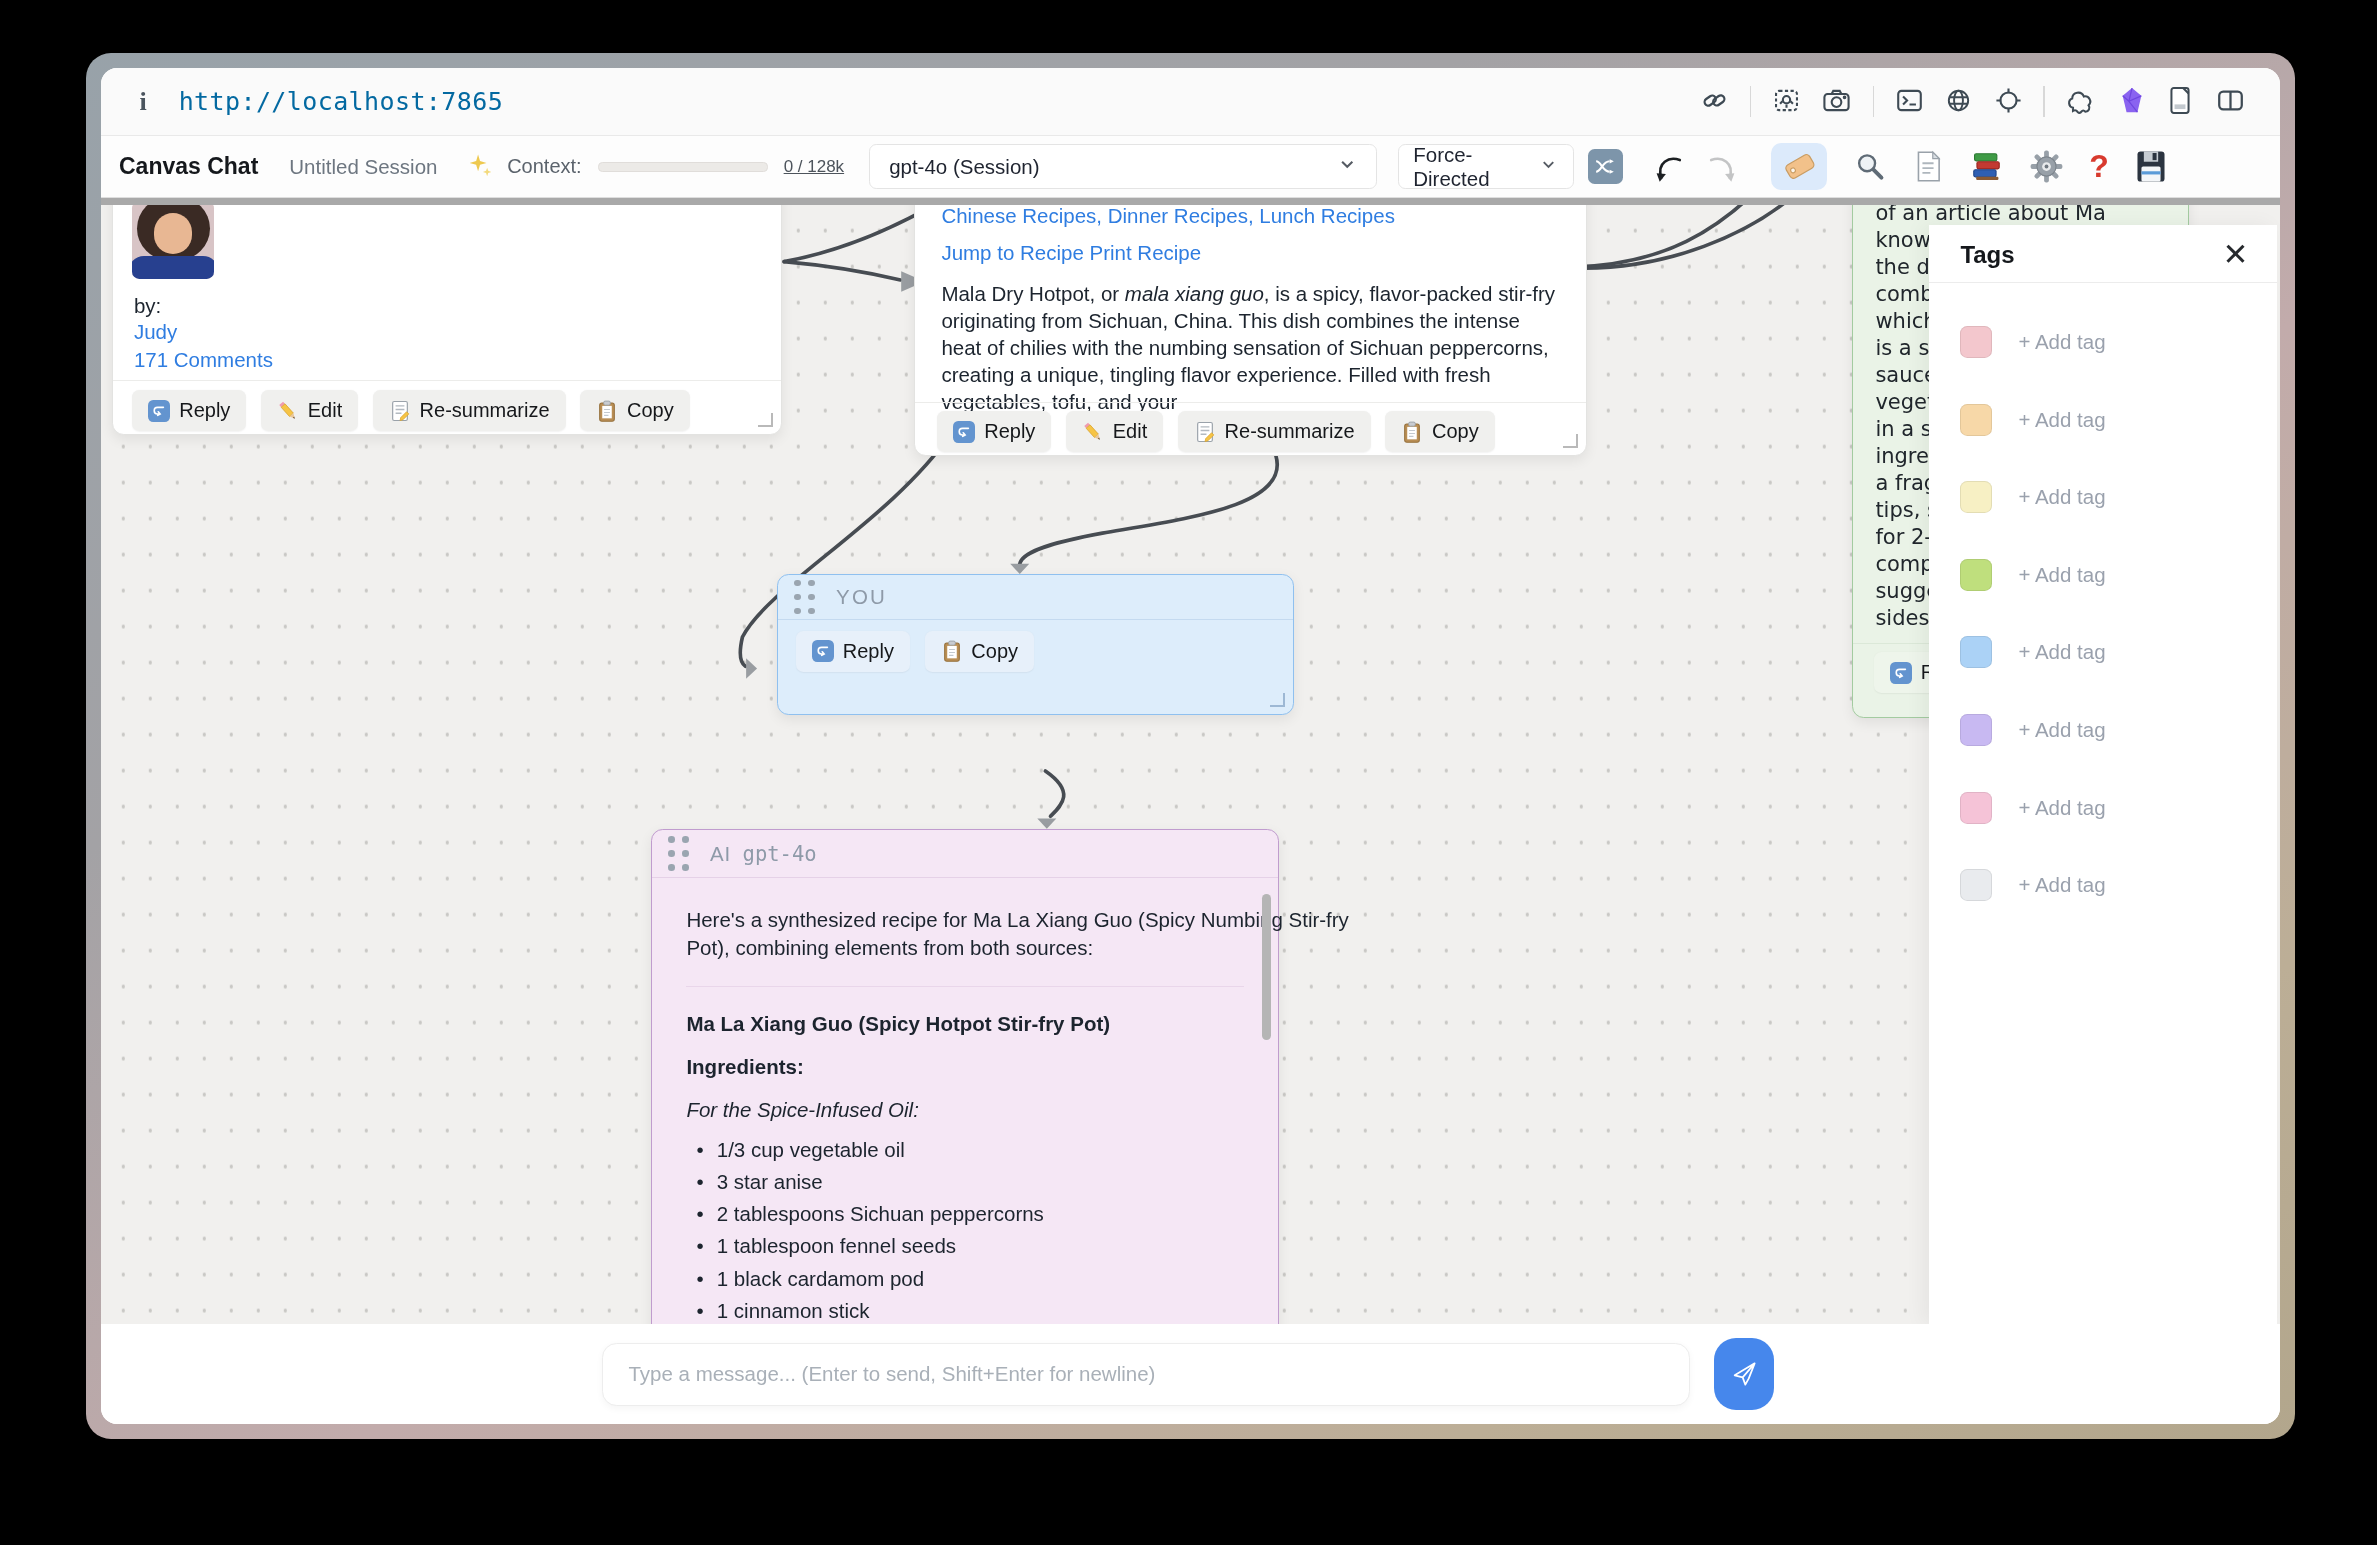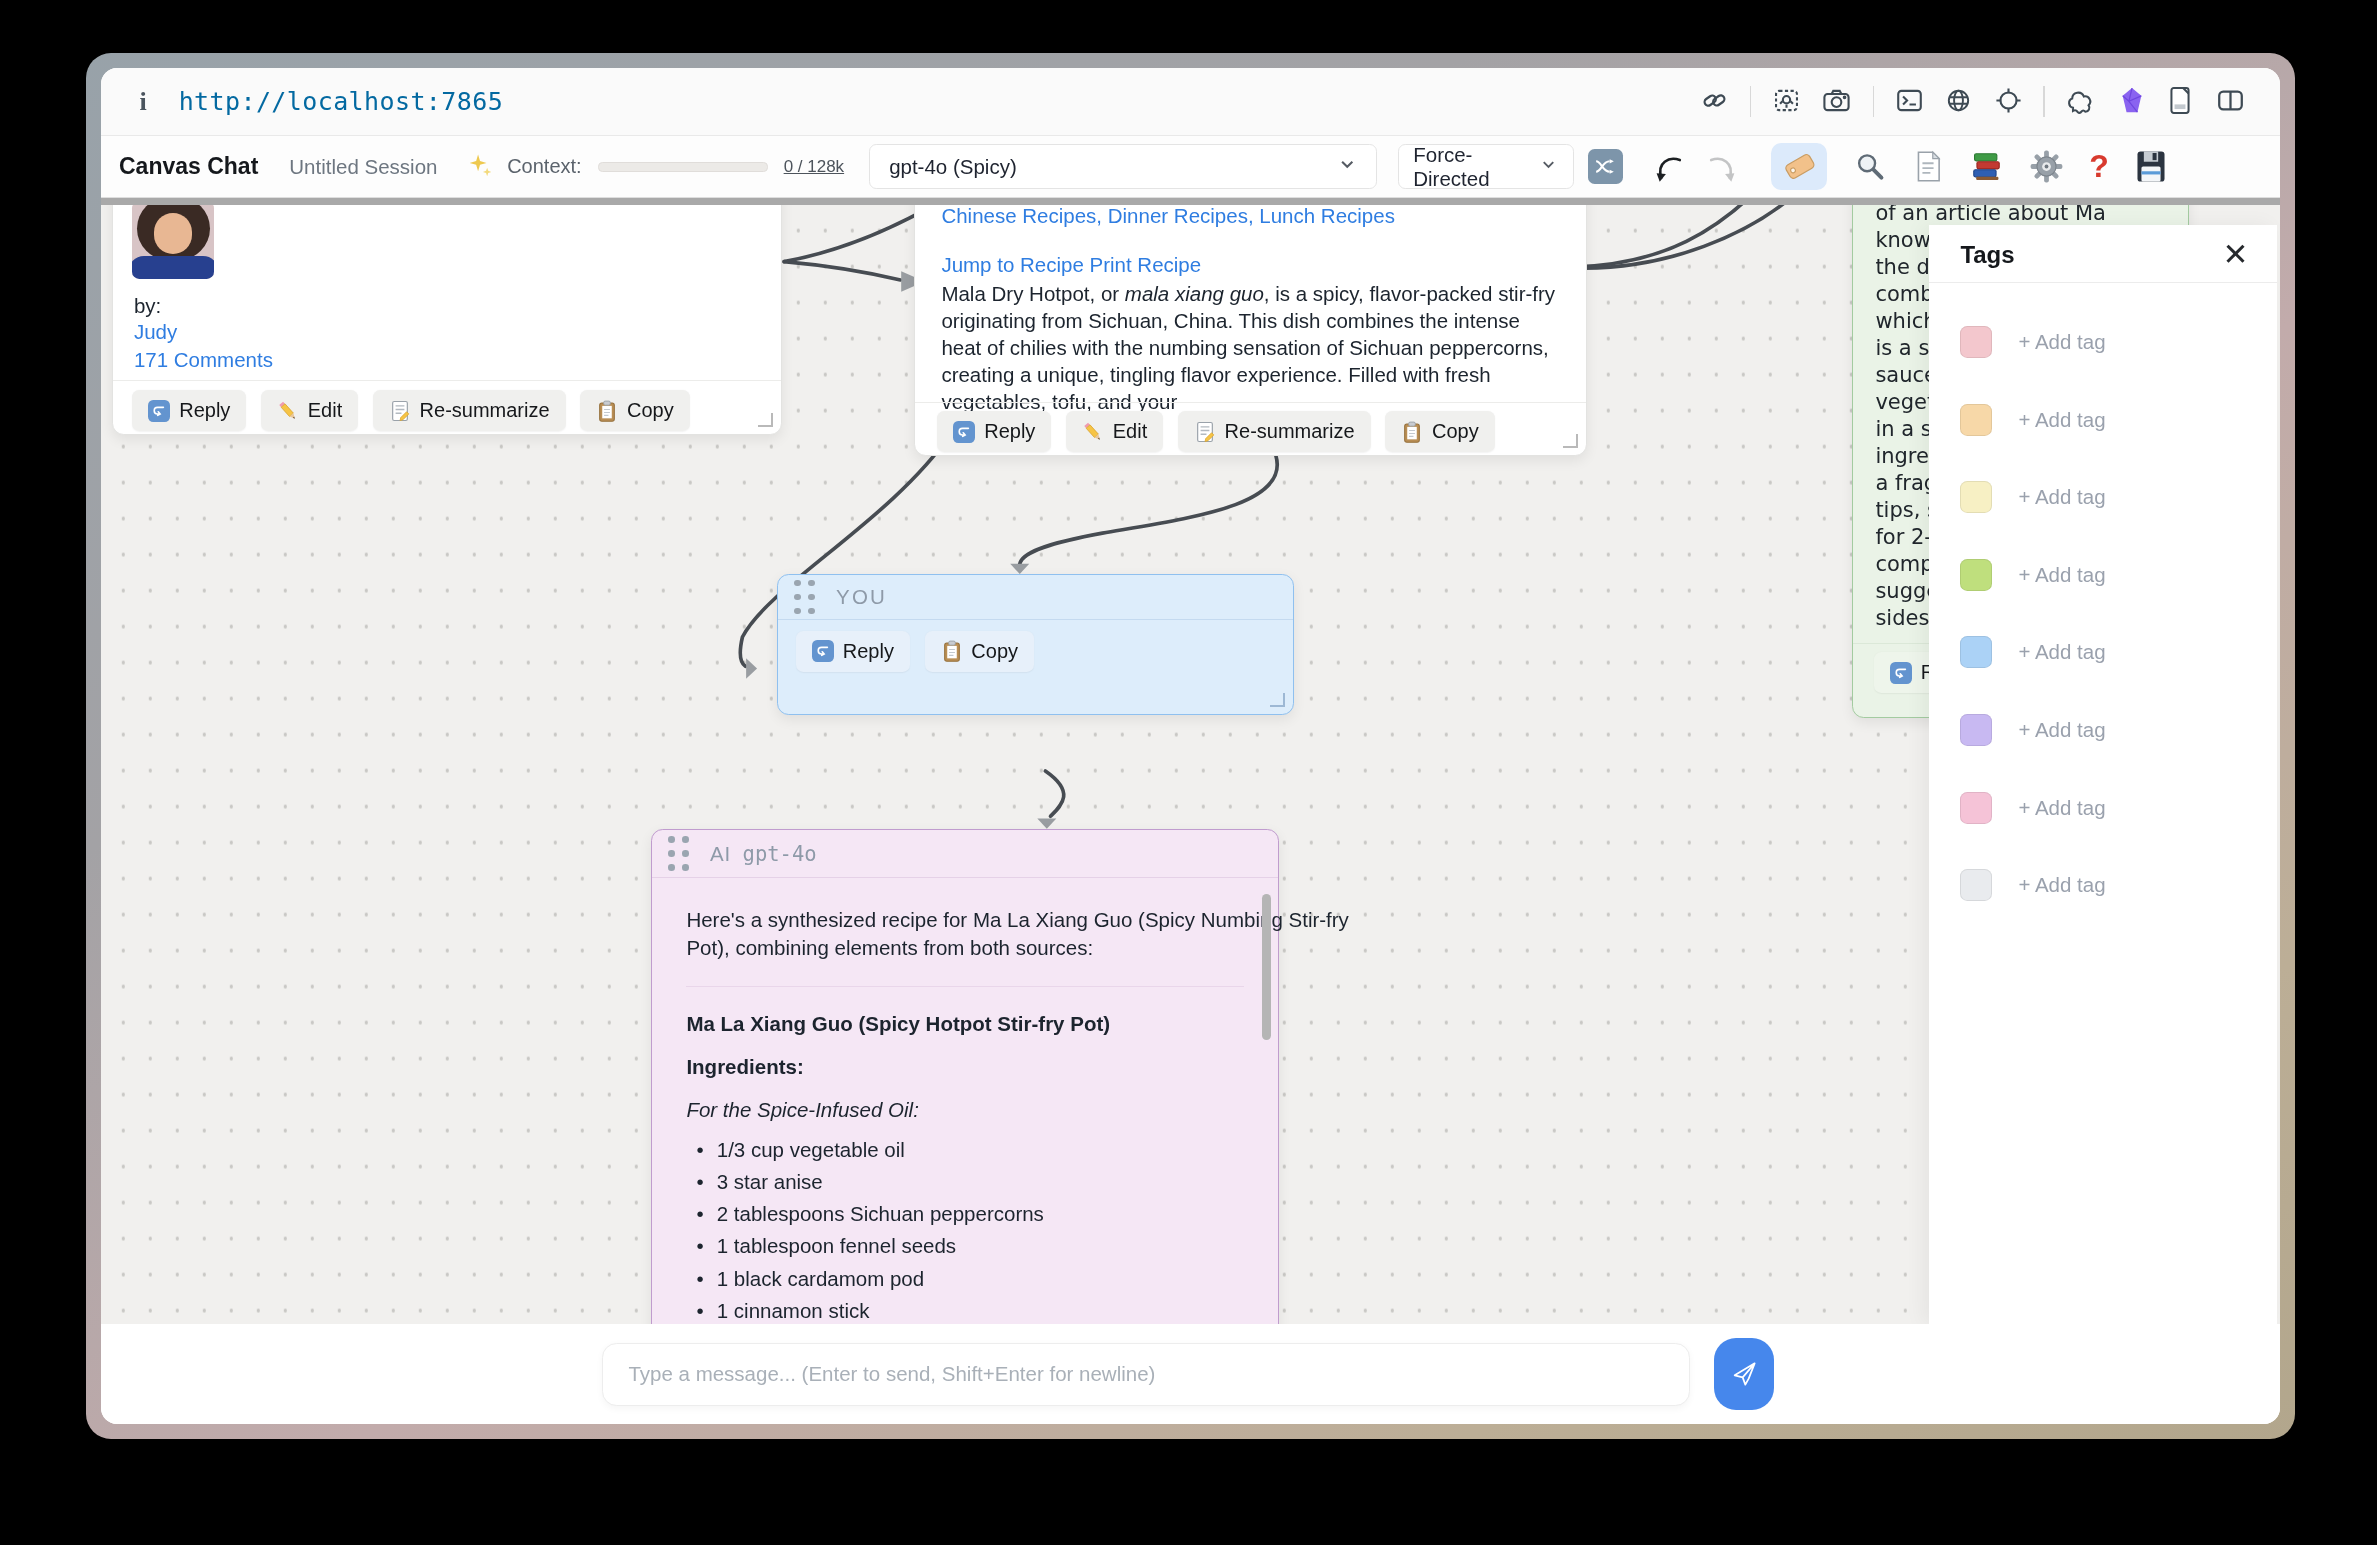--- a/index.html
+++ b/index.html
@@ -140,21 +140,21 @@
     <span class="tbicon" style="margin-left:29px;">
           <svg width="29" height="29" viewBox="0 0 24 24">
             <path d="M10 2 l1.6 5.4 L17 9 l-5.4 1.6 L10 16 l-1.6 -5.4 L3 9 l5.4 -1.6 Z" fill="#eec94f"></path>
             <path d="M17.5 13 l.9 2.6 2.6 .9 -2.6 .9 -.9 2.6 -.9 -2.6 -2.6 -.9 2.6 -.9 Z" fill="#f3da7d"></path>
           </svg>
         </span>
     <span class="ctx-label">Context:</span>
     <span class="progress"></span>
     <span class="ctx-count">0 / 128k</span>
     <div class="select sel-model">
-      <span>gpt-4o (Spicy)</span>
+      <span>gpt-4o (Session)</span>
       <span class="ico"><svg width="20.5" height="20.5" viewBox="0 0 24 24" fill="none" stroke="#555b63" stroke-width="2.4">
               <path d="M6 9 l6 6 6-6"></path>
             </svg></span>
     </div>
     <div class="select sel-layout">
       <span>Force-Directed</span>
       <span class="ico"><svg width="19" height="19" viewBox="0 0 24 24" fill="none" stroke="#555b63" stroke-width="2.4">
               <path d="M6 9 l6 6 6-6"></path>
             </svg></span>
     </div>
@@ -296,21 +296,21 @@
                 <path d="M11 13 h8 M11 17 h8 M11 21 h6" stroke="#c3c9cf" stroke-width="1.6"></path>
               </svg>
               <span>Copy</span>
             </span>
       </div>
       <span class="resize"></span>
     </div>
 
     <div class="node white" style="left:813px;top:-84px;width:673px;height:342px;">
       <div class="link" style="position:absolute;left:26px;top:89px;">Chinese Recipes, Dinner Recipes, Lunch Recipes</div>
-      <div class="link" style="position:absolute;left:26px;top:138px;">Jump to Recipe Print Recipe</div>
+      <div class="link" style="position:absolute;left:26px;top:126px;">Jump to Recipe Print Recipe</div>
       <div class="ntext" style="position:absolute;left:26px;top:165px;width:615px;"><span>Mala Dry Hotpot, or </span><i>mala xiang guo</i><span>, is a spicy, flavor-packed stir-fry originating from Sichuan, China. This dish combines the intense heat of chilies with the numbing sensation of Sichuan peppercorns, creating a unique, tingling flavor experience. Filled with fresh vegetables, tofu, and your</span></div>
       <div style="position:absolute;left:0;right:0;top:287px;border-top:1.5px solid #ececea;"></div>
       <div class="btnrow" style="position:absolute;left:22px;top:296px;">
         <span class="nbtn">
               <svg class="ico" width="22" height="22" viewBox="0 0 30 30">
                 <rect width="30" height="30" rx="7" fill="#6394cf"></rect>
                 <path d="M21 10 h-8 a4.5 4.5 0 0 0 0 9 h3 M14 16 l2.6 3 -3.4 2" stroke="#fff" stroke-width="2.2" fill="none" stroke-linecap="round"></path>
               </svg>
               <span>Reply</span>
             </span>

